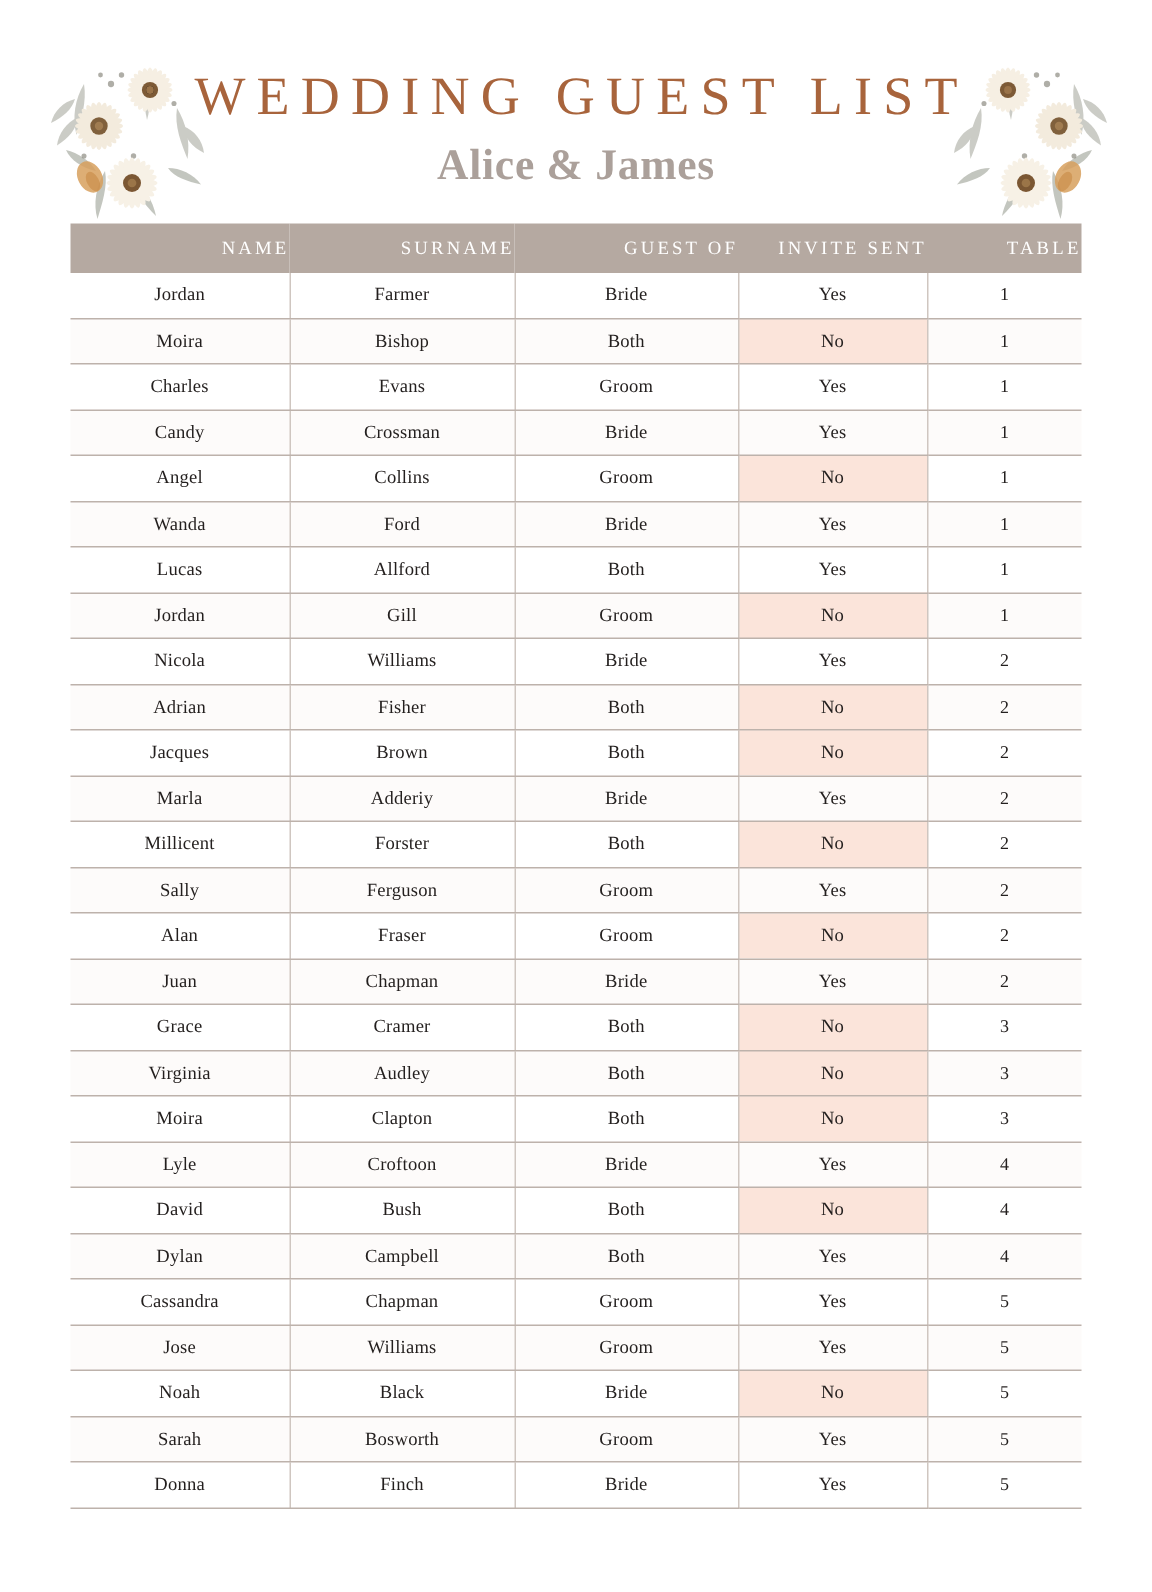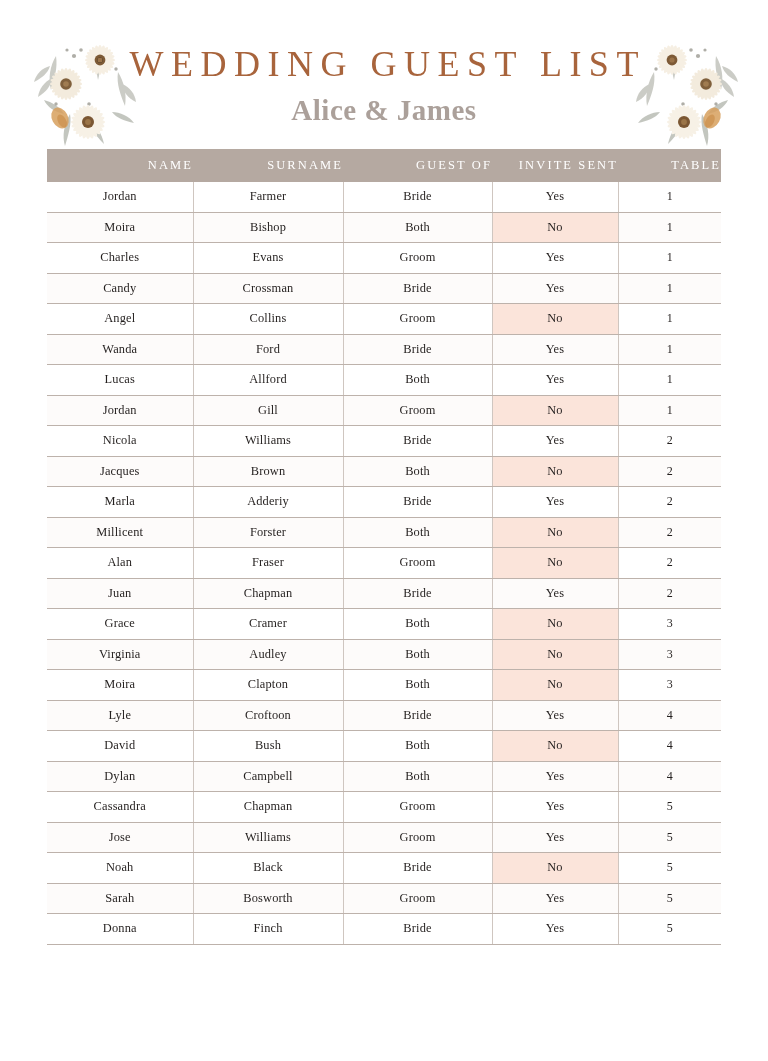--- a/index.html
+++ b/index.html
@@ -392,38 +392,52 @@
           <td class="col-table">1</td>
         </tr>
         <tr>
           <td class="col-name">Nicola</td>
           <td class="col-surname">Williams</td>
           <td class="col-guestof">Bride</td>
           <td class="col-invite">Yes</td>
           <td class="col-table">2</td>
         </tr>
         <tr>
+          <td class="col-name">Adrian</td>
+          <td class="col-surname">Fisher</td>
+          <td class="col-guestof">Both</td>
+          <td class="col-invite cell-highlight">No</td>
+          <td class="col-table">2</td>
+        </tr>
+        <tr>
           <td class="col-name">Jacques</td>
           <td class="col-surname">Brown</td>
           <td class="col-guestof">Both</td>
           <td class="col-invite cell-highlight">No</td>
           <td class="col-table">2</td>
         </tr>
         <tr>
           <td class="col-name">Marla</td>
           <td class="col-surname">Adderiy</td>
           <td class="col-guestof">Bride</td>
           <td class="col-invite">Yes</td>
           <td class="col-table">2</td>
         </tr>
         <tr>
           <td class="col-name">Millicent</td>
           <td class="col-surname">Forster</td>
           <td class="col-guestof">Both</td>
           <td class="col-invite cell-highlight">No</td>
+          <td class="col-table">2</td>
+        </tr>
+        <tr>
+          <td class="col-name">Sally</td>
+          <td class="col-surname">Ferguson</td>
+          <td class="col-guestof">Groom</td>
+          <td class="col-invite">Yes</td>
           <td class="col-table">2</td>
         </tr>
         <tr>
           <td class="col-name">Alan</td>
           <td class="col-surname">Fraser</td>
           <td class="col-guestof">Groom</td>
           <td class="col-invite cell-highlight">No</td>
           <td class="col-table">2</td>
         </tr>
         <tr>

